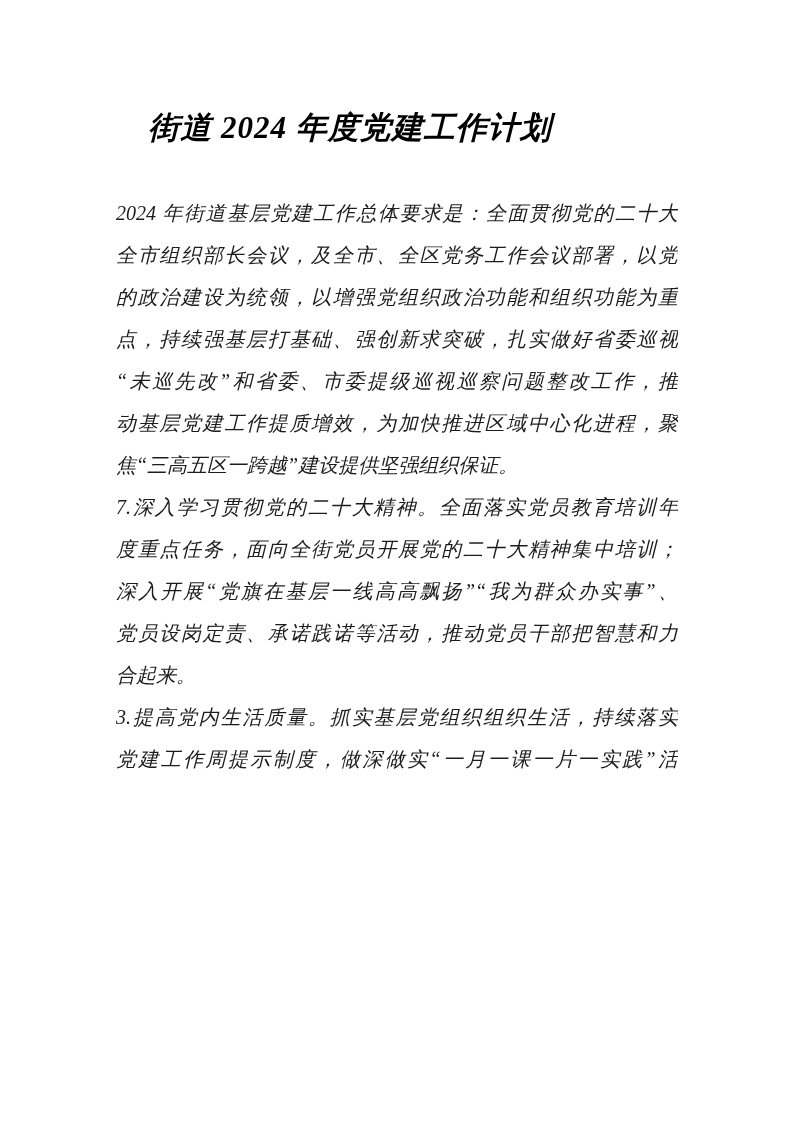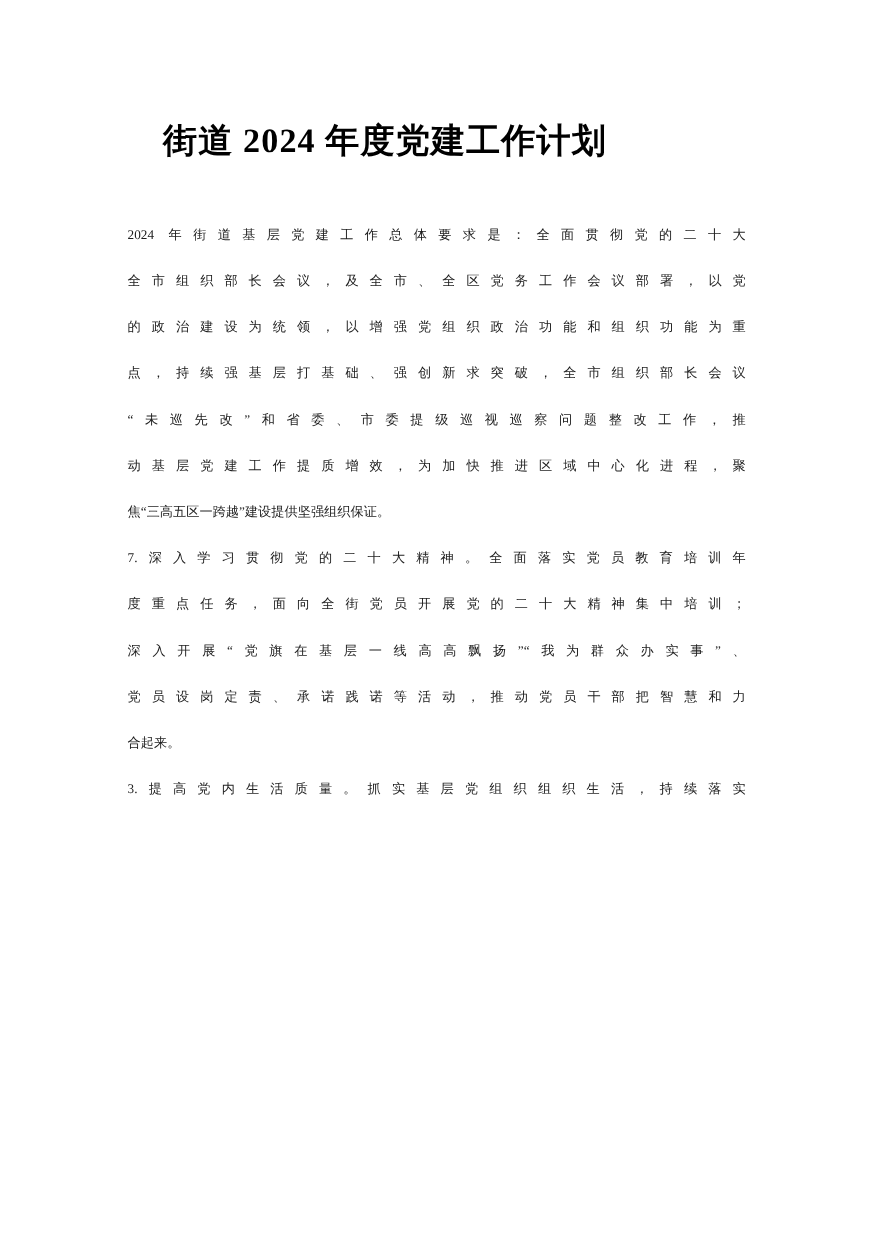--- a/index.html
+++ b/index.html
@@ -12,41 +12,42 @@
     height: 1122px;
     overflow: hidden;
     font-family: "Liberation Serif", "DejaVu Serif", serif;
   }
   .page {
     box-sizing: border-box;
     width: 699px;
     height: 1122px;
     background: #ffffff;
     padding: 97px 115px 0 116px;
+    font-style: italic;
   }
   .doc-title {
     margin: 0 0 33px 0;
     font-size: 31px;
     line-height: 62px;
     font-weight: bold;
     text-align: center;
     color: #000000;
     letter-spacing: 1px;
     white-space: nowrap;
   }
   .doc-body {
     width: 562px;
     color: #1c1c1c;
   }
   .para {
     margin: 0;
     padding: 0;
   }
   .line {
-    font-size: 12px;
+    font-size: 20px;
     line-height: 42px;
     height: 42px;
     white-space: nowrap;
     overflow: hidden;
     text-align: justify;
     text-align-last: justify;
     text-justify: inter-character;
     color: #1c1c1c;
   }
   .line.para-end {
@@ -60,36 +61,37 @@
 <div class="page">
 
   <h1 class="doc-title">街道 2024 年度党建工作计划</h1>
 
   <div class="doc-body">
 
     <div class="para">
       <div class="line">2024 年街道基层党建工作总体要求是：全面贯彻党的二十大</div>
       <div class="line">全市组织部长会议，及全市、全区党务工作会议部署，以党</div>
       <div class="line">的政治建设为统领，以增强党组织政治功能和组织功能为重</div>
-      <div class="line">点，持续强基层打基础、强创新求突破，全市组织部长会议</div>
+      <div class="line">点，持续强基层打基础、强创新求突破，扎实做好省委巡视</div>
       <div class="line">“未巡先改”和省委、市委提级巡视巡察问题整改工作，推</div>
       <div class="line">动基层党建工作提质增效，为加快推进区域中心化进程，聚</div>
       <div class="line para-end">焦“三高五区一跨越”建设提供坚强组织保证。</div>
     </div>
 
 
     <div class="para">
       <div class="line">7.深入学习贯彻党的二十大精神。全面落实党员教育培训年</div>
       <div class="line">度重点任务，面向全街党员开展党的二十大精神集中培训；</div>
       <div class="line">深入开展“党旗在基层一线高高飘扬”“我为群众办实事”、</div>
       <div class="line">党员设岗定责、承诺践诺等活动，推动党员干部把智慧和力</div>
     </div>
 
     <div class="para">
       <div class="line para-end">合起来。</div>
     </div>
 
     <div class="para">
       <div class="line">3.提高党内生活质量。抓实基层党组织组织生活，持续落实</div>
+      <div class="line">党建工作周提示制度，做深做实“一月一课一片一实践”活</div>
     </div>
 
   </div>
 </div>
 
 </body></html>

